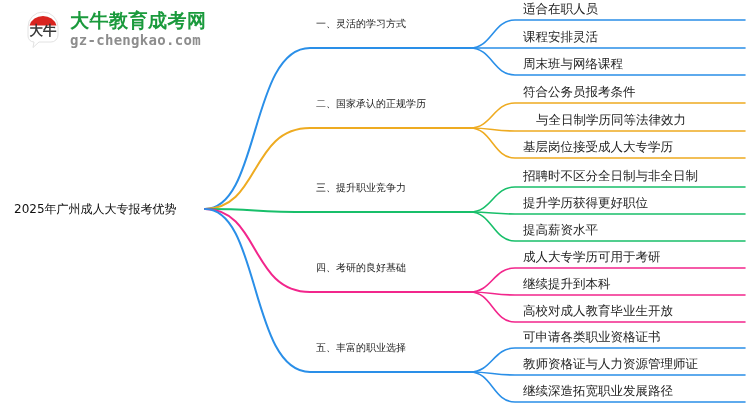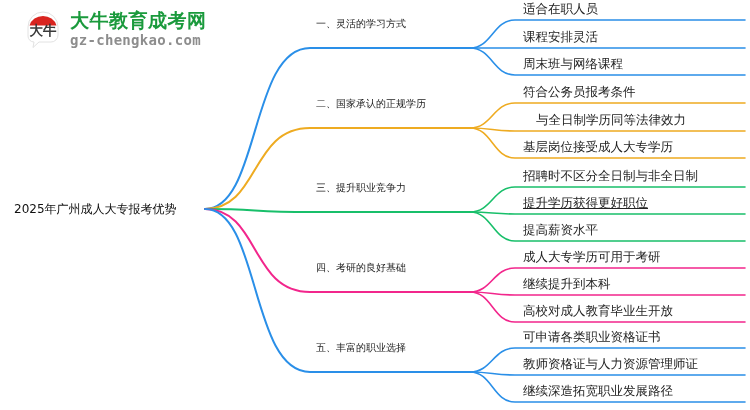--- a/index.html
+++ b/index.html
@@ -141,21 +141,21 @@
       <div class="node-label branch-label" style="left: 316px; top: 48px;">一、灵活的学习方式</div>
       <div class="node-label leaf-label" style="left: 523px; top: 20px; text-align: right;">适合在职人员</div>
       <div class="node-label leaf-label" style="left: 523px; top: 48px;">课程安排灵活</div>
       <div class="node-label leaf-label" style="left: 523px; top: 75px;">周末班与网络课程</div>
       <div class="node-label branch-label" style="left: 316px; top: 128px;">二、国家承认的正规学历</div>
       <div class="node-label leaf-label" style="left: 523px; top: 103px;">符合公务员报考条件</div>
       <div class="node-label leaf-label" style="left: 523px; top: 131px; margin-left: 13px;">与全日制学历同等法律效力</div>
       <div class="node-label leaf-label" style="left: 523px; top: 158px;">基层岗位接受成人大专学历</div>
       <div class="node-label branch-label" style="left: 316px; top: 212px;">三、提升职业竞争力</div>
       <div class="node-label leaf-label" style="left: 523px; top: 187px;">招聘时不区分全日制与非全日制</div>
-      <div class="node-label leaf-label" style="left: 523px; top: 214px; text-decoration: underline;">提升学历获得更好职位</div>
+      <div class="node-label leaf-label" style="left: 523px; top: 214px;">提升学历获得更好职位</div>
       <div class="node-label leaf-label" style="left: 523px; top: 241px;">提高薪资水平</div>
       <div class="node-label branch-label" style="left: 316px; top: 292px;">四、考研的良好基础</div>
       <div class="node-label leaf-label" style="left: 523px; top: 268px;">成人大专学历可用于考研</div>
       <div class="node-label leaf-label" style="left: 523px; top: 295px;">继续提升到本科</div>
       <div class="node-label leaf-label" style="left: 523px; top: 322px;">高校对成人教育毕业生开放</div>
       <div class="node-label branch-label" style="left: 316px; top: 372px;">五、丰富的职业选择</div>
       <div class="node-label leaf-label" style="left: 523px; top: 348px;">可申请各类职业资格证书</div>
       <div class="node-label leaf-label" style="left: 523px; top: 375px;">教师资格证与人力资源管理师证</div>
       <div class="node-label leaf-label" style="left: 523px; top: 402px;">继续深造拓宽职业发展路径</div>
     </div>

